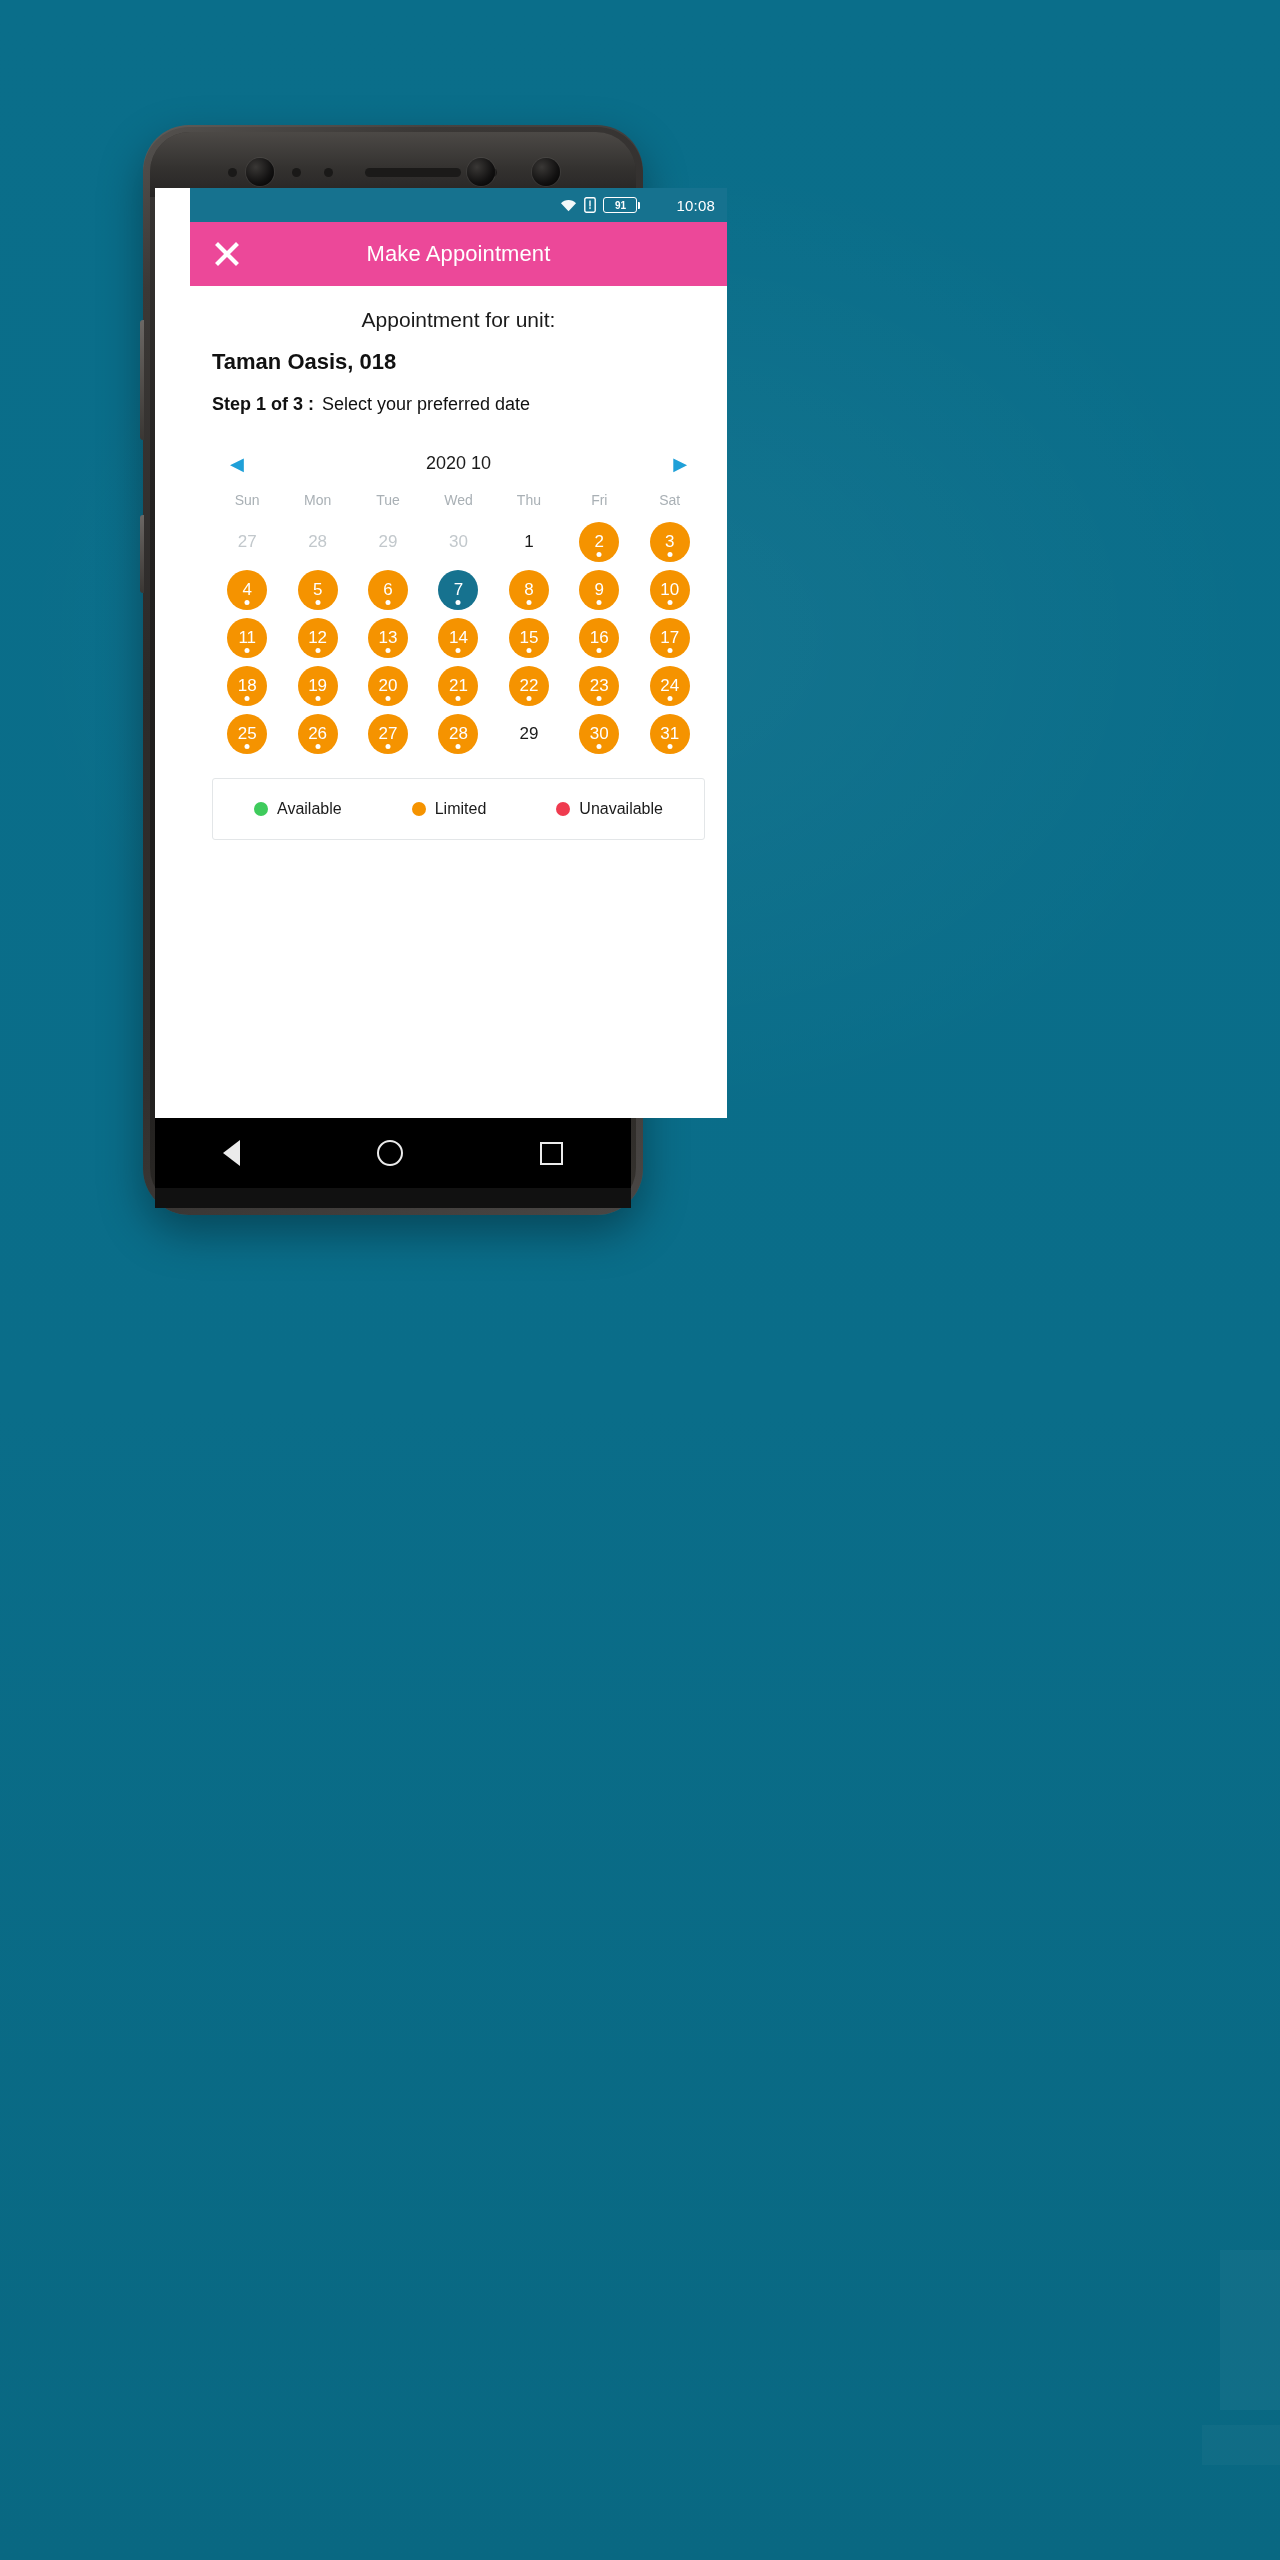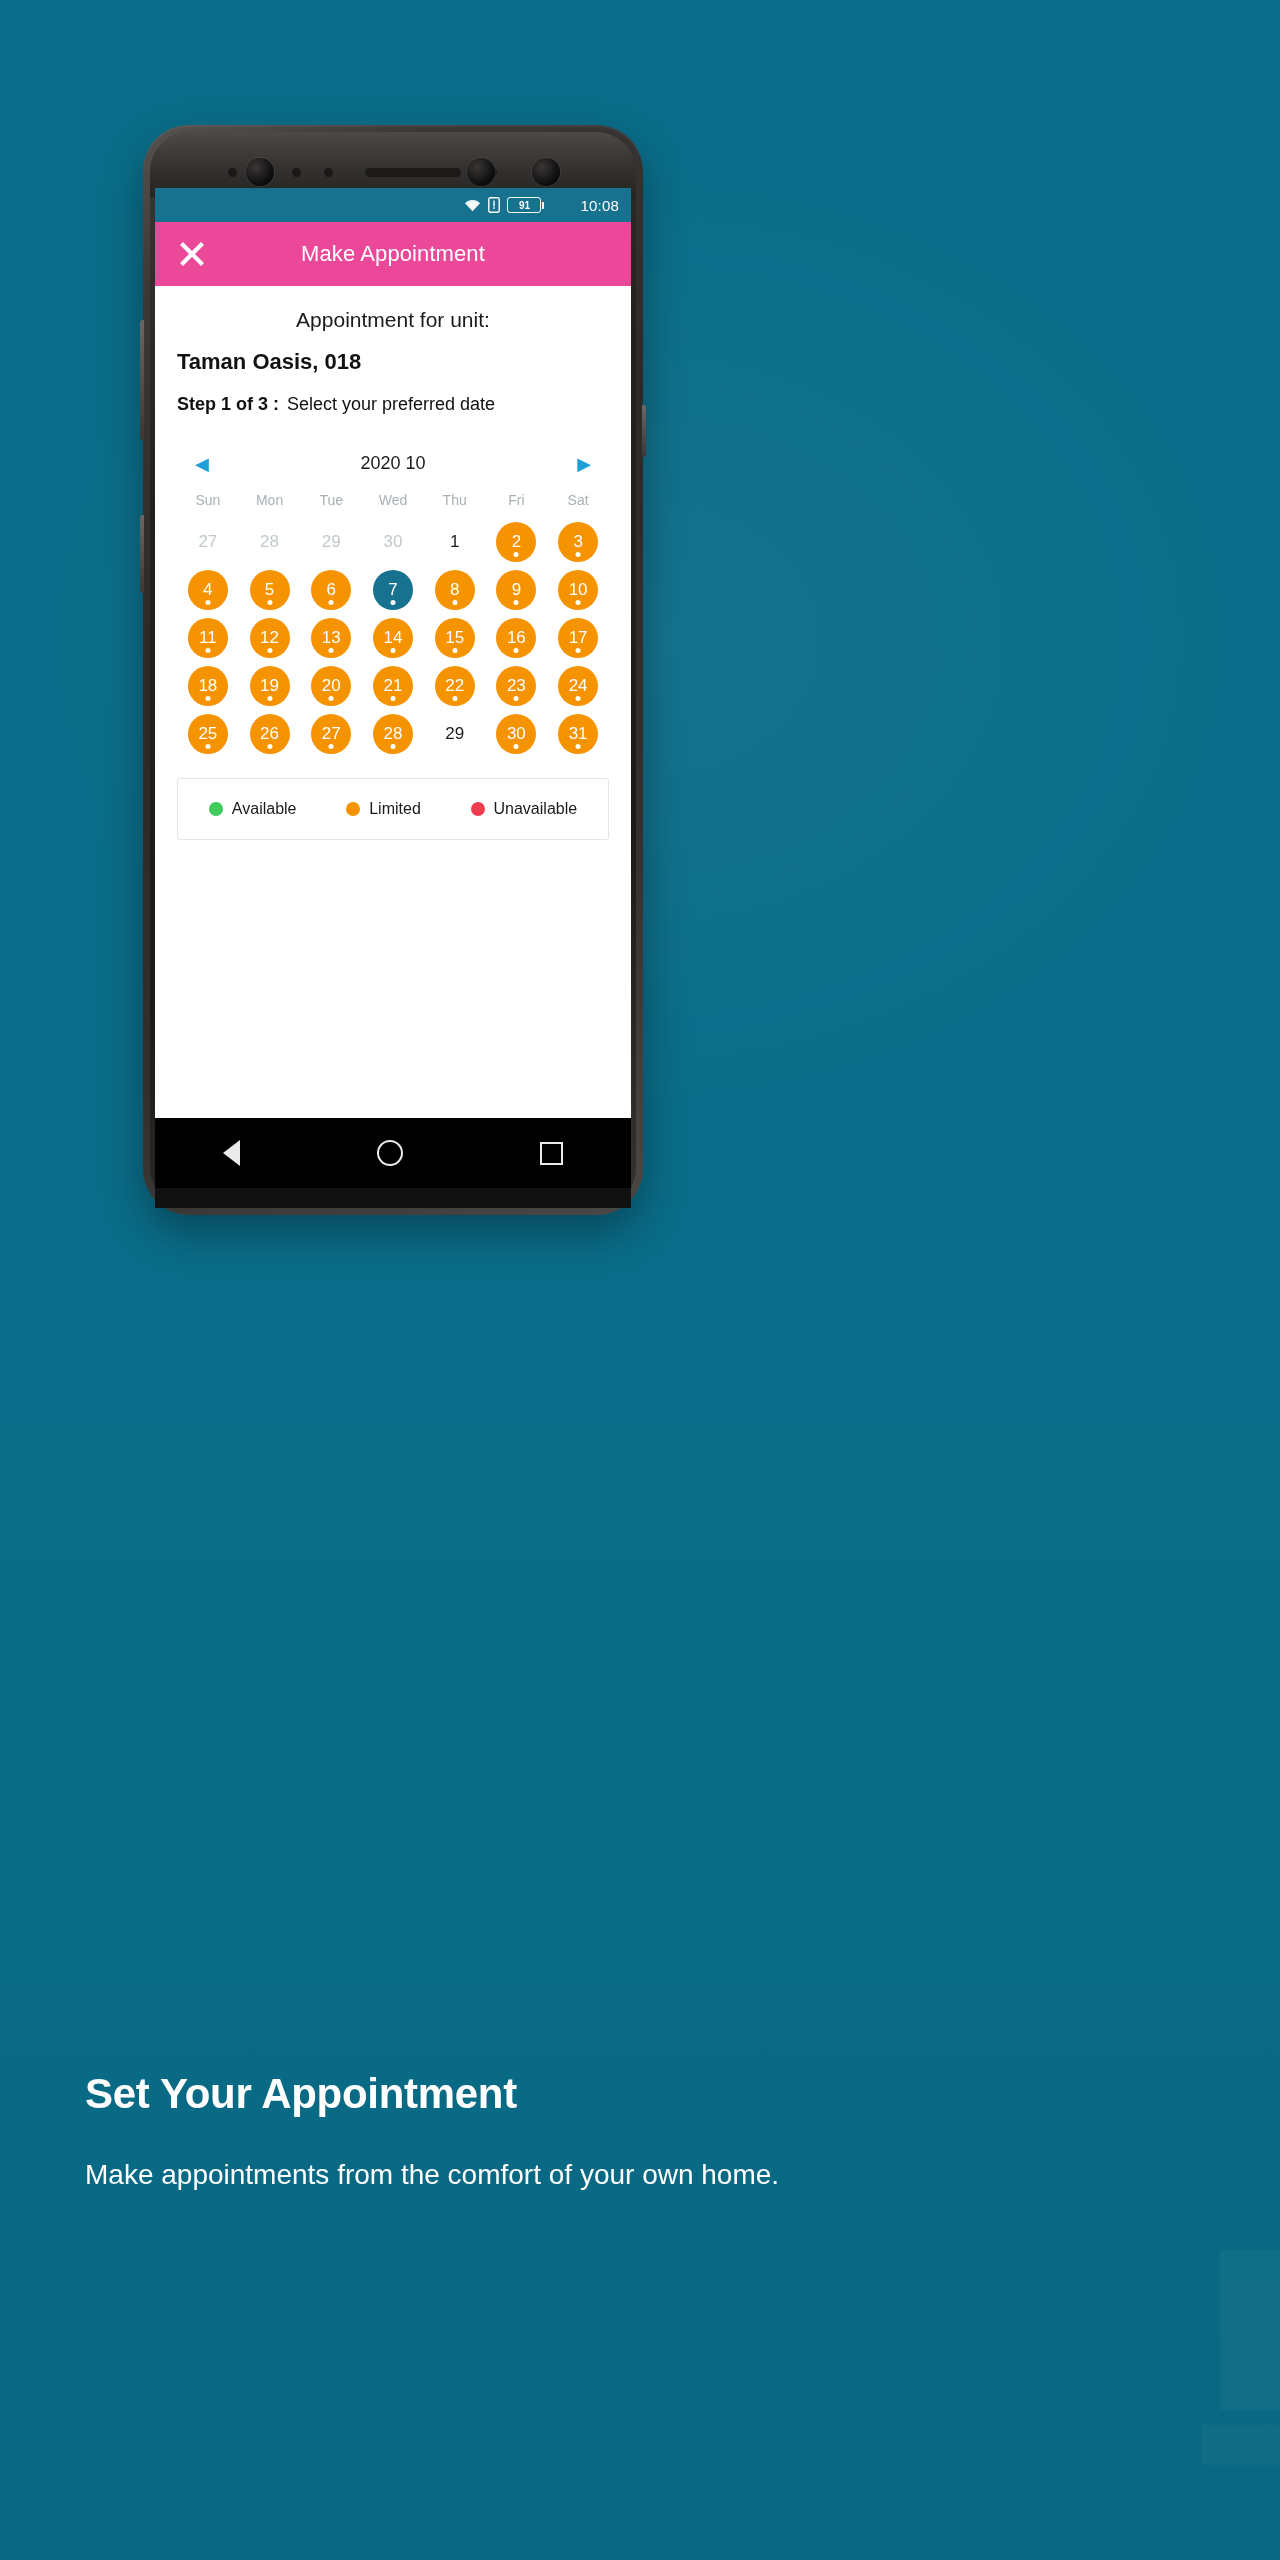--- a/index.html
+++ b/index.html
@@ -65,22 +65,22 @@
     background: linear-gradient(180deg,#6b6764,#3a3734);
   }
   .volbtn {
     position: absolute; left: -3px; width: 4px; border-radius: 3px 0 0 3px;
     background: linear-gradient(180deg,#6b6764,#3a3734);
   }
 
   
   .screen {
     position: absolute; left: 12px; top: 63px;
-    width: 476px; height: 930px;
-    overflow: hidden; background: #fff;
+    width: 572px; height: 930px;
+    overflow: hidden; background: #fff; padding-left: 35px;
   }
   .statusbar {
     height: 34px; background: #16728f;
     display: flex; align-items: center; justify-content: flex-end;
     padding-right: 12px; gap: 7px;
     color: #fff;
   }
   .sb-time { font-size: 15px; color:#fff; letter-spacing:0.2px;margin-left:32px; }
   .sb-ico { display:inline-flex; align-items:center; }
   .batt {
@@ -497,17 +497,13 @@
     </div>
 
     <div class="navbar">
       <span class="nav-back"></span>
       <span class="nav-home"></span>
       <span class="nav-recent"></span>
     </div>
     <div class="chin"></div>
   </div>
 
-  <div class="caption">
-    <div class="cap-title">Set Your Appointment</div>
-    <div class="cap-body">Make appointments from the comfort of your own home.</div>
-  </div>
 </div>
 
 </body></html>

